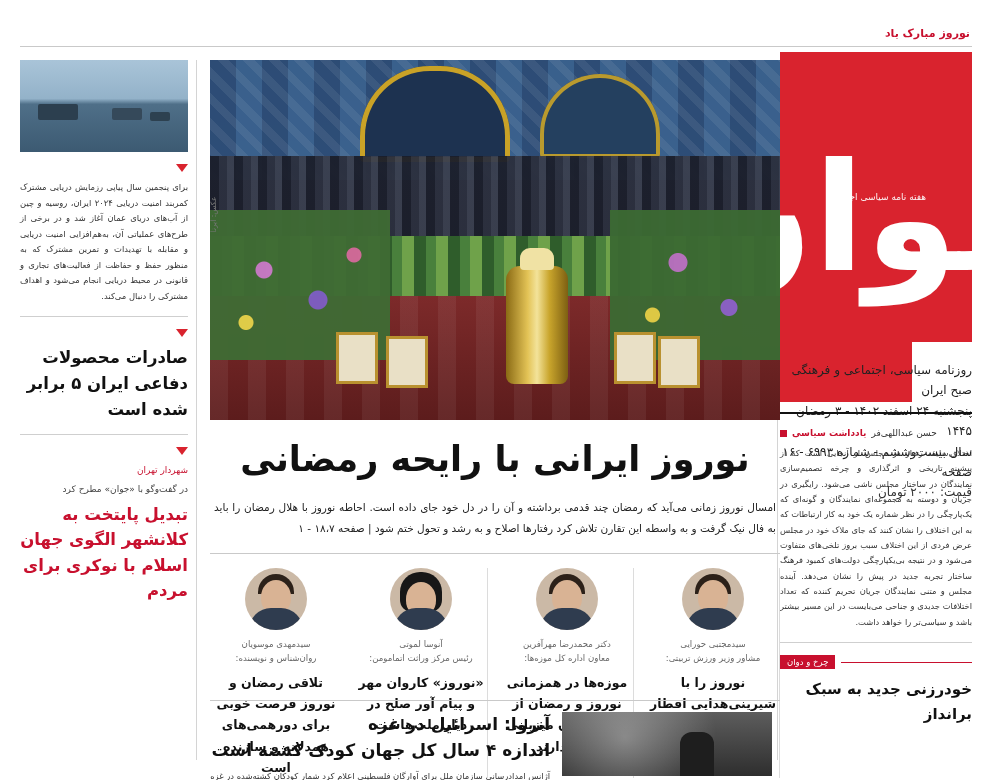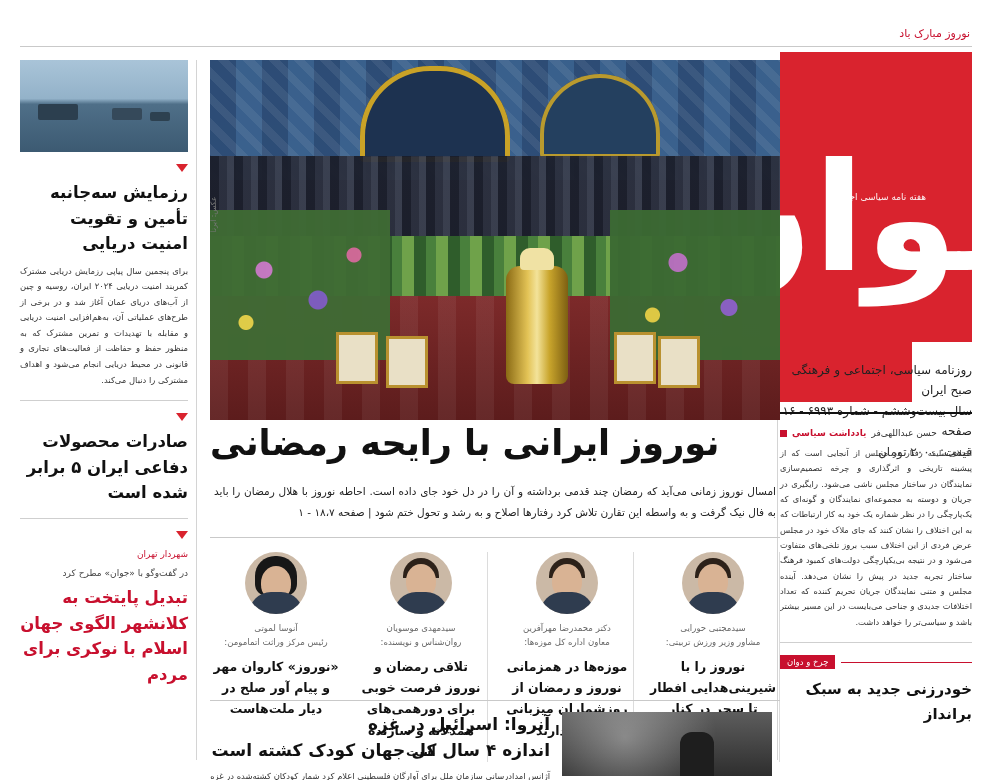--- a/index.html
+++ b/index.html
@@ -10,21 +10,21 @@
     color:#111;
     overflow:hidden;
     position:relative;
   }
   .page{position:relative;width:992px;height:780px;}
 
   
   .topstrip{position:absolute;top:0;left:0;width:992px;height:46px;background:#fff;}
   .nowruz-greeting{
     position:absolute;top:27px;right:22px;
-    color:#c8102e;font-size:11px;font-weight:normal;letter-spacing:.2px;
+    color:#c8102e;font-size:11px;font-weight:bold;letter-spacing:.2px;
   }
 
   
   .masthead{
     position:absolute;top:52px;right:20px;width:192px;height:350px;
     background:#d9232e;
     overflow:hidden;
   }
   .masthead .logo{
     position:absolute;inset:0;
@@ -129,21 +129,21 @@
                 radial-gradient(circle at 70% 65%,#8a63c8 0 8px,transparent 9px),
                 radial-gradient(circle at 25% 70%,#e2cf46 0 7px,transparent 8px),
                 #3c6a33;opacity:.96;}
   .mp-frame{position:absolute;width:36px;height:46px;background:#e9e0c6;border:3px solid #b9912f;}
   .photo-credit{
     position:absolute;left:-14px;top:150px;transform:rotate(-90deg);
     font-size:7.5px;color:#777;white-space:nowrap;
   }
 
   .main-headline{
-    text-align:left;font-size:35px;font-weight:bold;color:#111;
+    margin-top:16px;text-align:center;font-size:35px;font-weight:bold;color:#111;
     direction:rtl;line-height:1.35;
   }
   .main-lead{
     margin-top:14px;font-size:10.5px;line-height:2;text-align:justify;direction:rtl;color:#222;
     padding:0 4px;
   }
   .main-rule{height:1px;background:#c9c9c9;margin:14px 0 0 0;}
 
   
   .people{display:flex;flex-direction:row-reverse;justify-content:space-between;margin-top:14px;}
@@ -205,20 +205,21 @@
   </div>
   <div class="hline-top"></div>
 
   <div class="masthead">
     <div class="logo">جوان</div>
     <div class="logo-sub">هفته نامه سیاسی اجتماعی</div>
     <div class="masthead-bottom-notch"></div>
   </div>
   <div class="masthead-info">
     <div class="ln1">روزنامه سیاسی، اجتماعی و فرهنگی صبح ایران</div>
+    <div class="ln1">پنجشنبه ۲۴ اسفند ۱۴۰۲ - ۳ رمضان ۱۴۴۵</div>
     <div class="ln1">سال بیست‌وششم - شماره ۶۹۹۳ - ۱۶ صفحه</div>
     <div class="ln1 ln-red">قیمت: ۲۰۰۰ تومان</div>
   </div>
   <div class="masthead-rule"></div>
 
   <div class="rightcol">
     <div class="tagline">
       <span class="sq"></span>
       <span>یادداشت سیاسی</span>
       <span class="author">حسن عبداللهی‌فر</span>
@@ -234,21 +235,20 @@
   </div>
 
   <div class="vrule-right"></div>
 
   <div class="leftcol">
     <div class="photo-box">
       <div class="ship2"></div>
       <div class="ship3"></div>
     </div>
     <div class="red-caret"></div>
-    <div class="headline-sm">رزمایش سه‌جانبه تأمین و تقویت امنیت دریایی</div>
     <div class="body-sm">برای پنجمین سال پیاپی رزمایش دریایی مشترک کمربند امنیت دریایی ۲۰۲۴ ایران، روسیه و چین از آب‌های دریای عمان آغاز شد و در برخی از طرح‌های عملیاتی آن، به‌هم‌افزایی امنیت دریایی و مقابله با تهدیدات و تمرین مشترک که به منظور حفظ و حفاظت از فعالیت‌های تجاری و قانونی در محیط دریایی انجام می‌شود و اهداف مشترکی را دنبال می‌کند.</div>
 
     <div class="hr-thin"></div>
     <div class="red-caret"></div>
     <div class="headline-sm">صادرات محصولات دفاعی ایران ۵ برابر شده است</div>
 
     <div class="hr-thin"></div>
     <div class="red-caret"></div>
     <div class="kicker">
       <span class="k-red">شهردار تهران</span>
@@ -279,38 +279,38 @@
       <div class="mp-frame" style="top:276px;left:448px;"></div>
       <div class="photo-credit">عکس: ایرنا</div>
     </div>
 
     <div class="main-headline">نوروز ایرانی با رایحه رمضانی</div>
     <div class="main-lead">امسال نوروز زمانی می‌آید که رمضان چند قدمی برداشته و آن را در دل خود جای داده است. احاطه نوروز با هلال رمضان را باید به فال نیک گرفت و به واسطه این تقارن تلاش کرد رفتارها اصلاح و به رشد و تحول ختم شود | صفحه ۱۸،۷ - ۱</div>
     <div class="main-rule"></div>
 
     <div class="people">
       <div class="person">
+        <div class="avatar">
+          <div class="hair"></div>
+          <div class="face"></div>
+          <div class="body"></div>
+        </div>
+        <div class="p-name">سیدمهدی موسویان</div>
+        <div class="p-role">روان‌شناس و نویسنده:</div>
+        <div class="p-title">تلاقی رمضان و نوروز فرصت خوبی برای دورهمی‌های همدلانه و سازنده است</div>
+      </div>
+      <div class="person">
         <div class="avatar f">
           <div class="hair"></div>
           <div class="face"></div>
           <div class="body"></div>
         </div>
         <div class="p-name">آنوسا لموتی</div>
         <div class="p-role">رئیس مرکز وراثت اتمامومن:</div>
         <div class="p-title">«نوروز» کاروان مهر و پیام آور صلح در دیار ملت‌هاست</div>
-      </div>
-      <div class="person">
-        <div class="avatar">
-          <div class="hair"></div>
-          <div class="face"></div>
-          <div class="body"></div>
-        </div>
-        <div class="p-name">سیدمهدی موسویان</div>
-        <div class="p-role">روان‌شناس و نویسنده:</div>
-        <div class="p-title">تلاقی رمضان و نوروز فرصت خوبی برای دورهمی‌های همدلانه و سازنده است</div>
       </div>
       <div class="person">
         <div class="avatar">
           <div class="hair"></div>
           <div class="face"></div>
           <div class="body"></div>
         </div>
         <div class="p-name">دکتر محمدرضا مهرآفرین</div>
         <div class="p-role">معاون اداره کل موزه‌ها:</div>
         <div class="p-title">موزه‌ها در همزمانی نوروز و رمضان از روزشماران میزبانی ویژه دارند</div>

